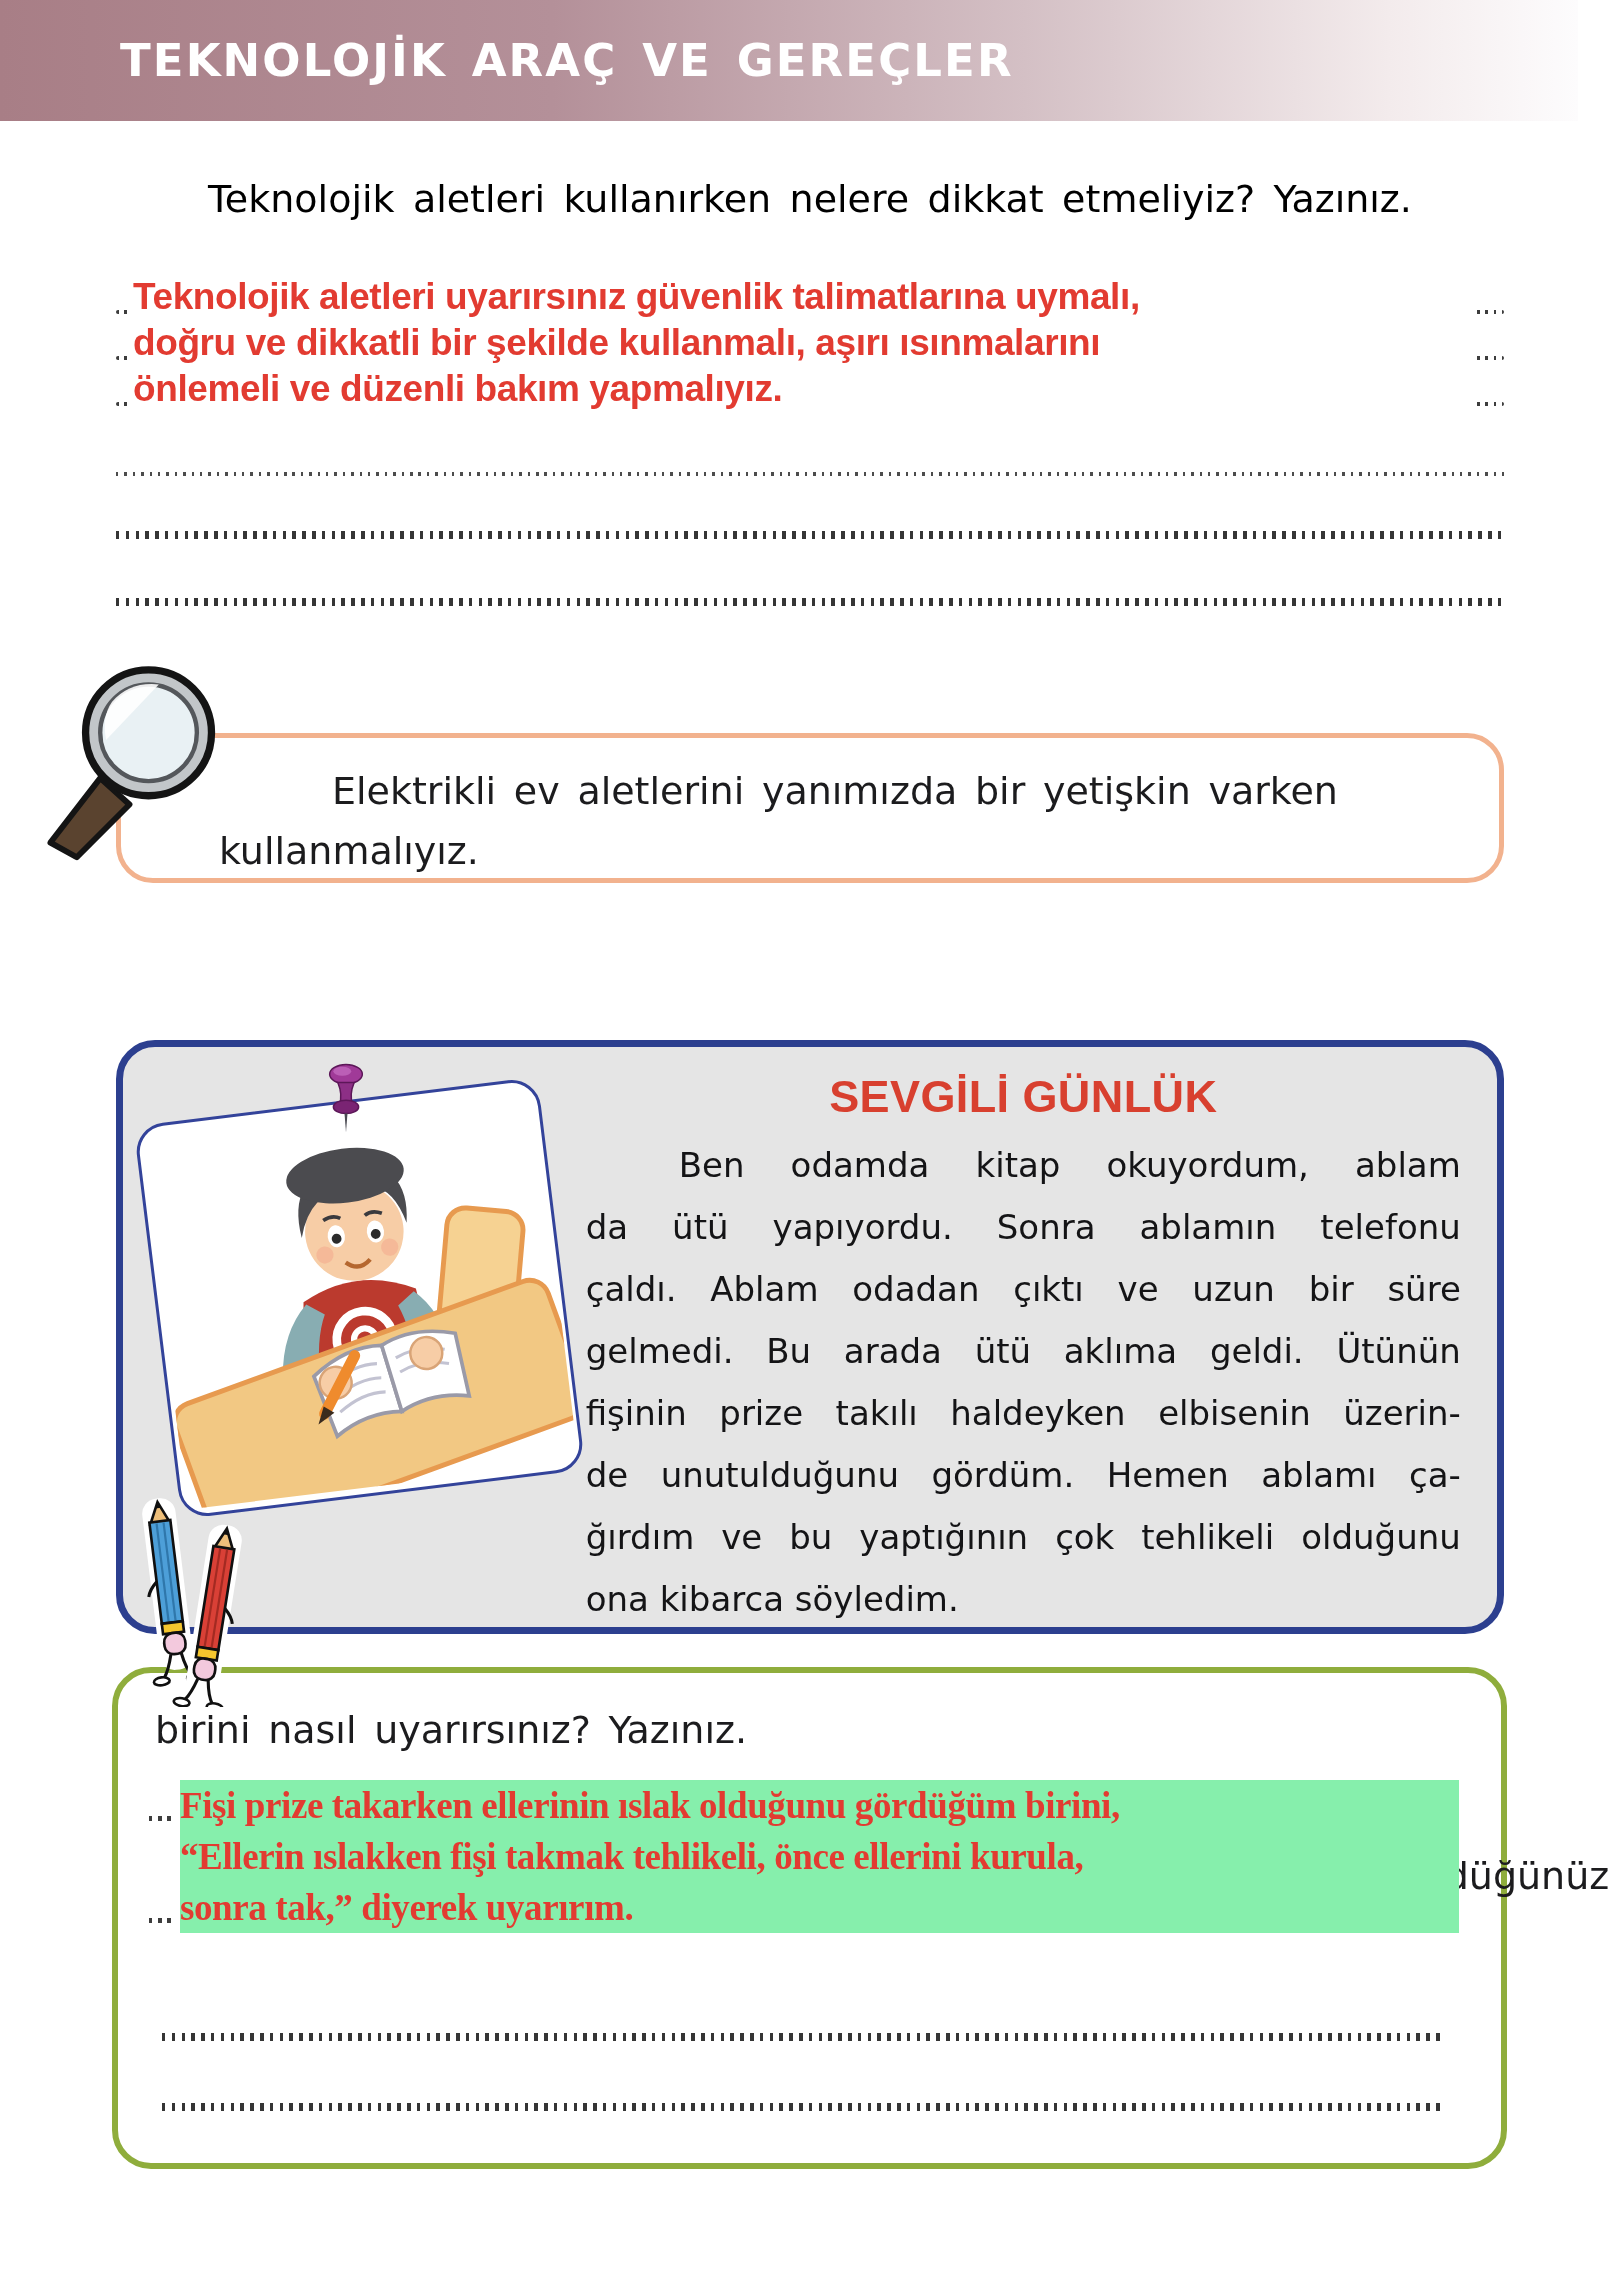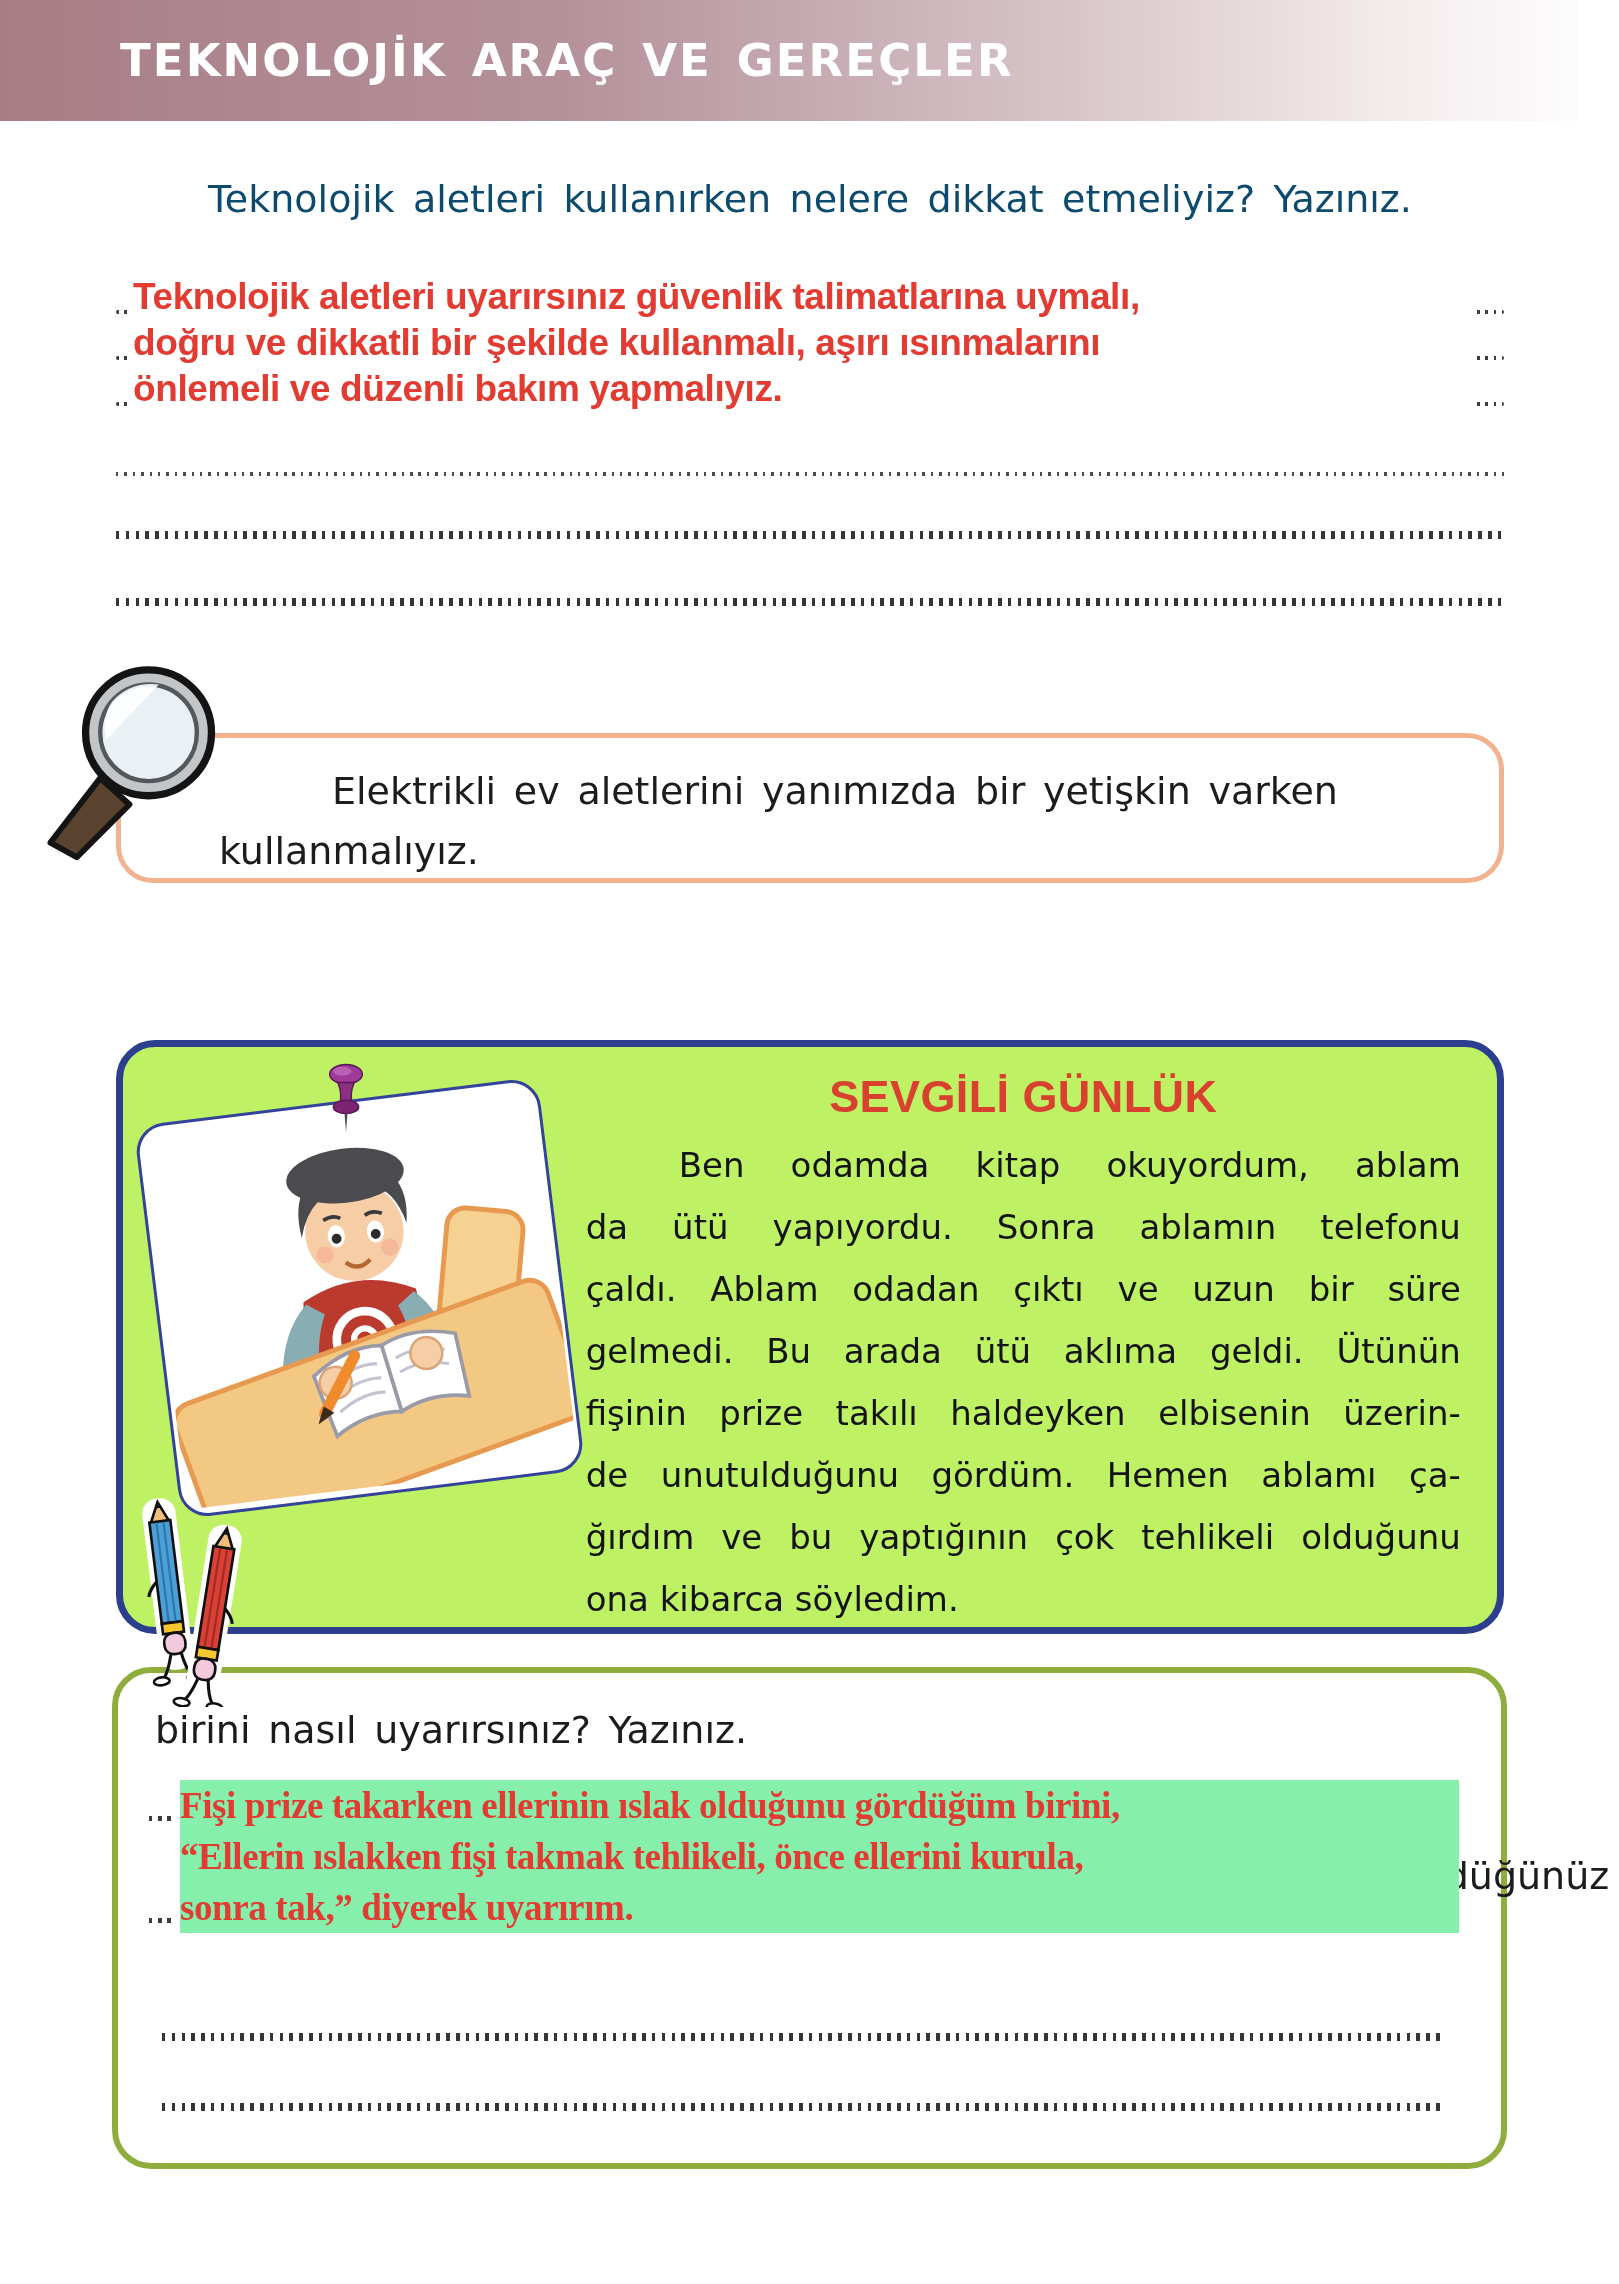--- a/index.html
+++ b/index.html
@@ -15,21 +15,21 @@
     display:flex; align-items:center;
   }
   .banner-title {
     margin-left:120px; color:#ffffff; font-size:45px; font-weight:600;
     letter-spacing:2.1px; word-spacing:7px;
   }
 
   
   .q1 {
     position:absolute; top:177px; left:116px; width:1388px;
-    font-size:38px; text-align:center; word-spacing:6.3px; color:#0c4a6e;
+    font-size:38px; text-align:center; word-spacing:6.3px; color:#000000;
   }
 
   
   .answers1 { position:absolute; top:274px; left:116px; width:1388px; }
   .answer-row { position:relative; height:46px; }
   .rule-under {
     position:absolute; left:0; right:0; bottom:5.6px; height:4.9px; border-radius:2.8px;
     background-image:repeating-linear-gradient(90deg, var(--dots-gray,#3d3d3d) 0 2.8px, transparent 2.8px 8.4px);
   }
   .answer-txt {
@@ -60,21 +60,21 @@
   .info-line { font-size:38px; line-height:60px; color:#1c1c1e; word-spacing:5.6px; }
   .info-line.l1 { padding-left:211px; }
   .info-line.l2 { padding-left:98px; }
 
   .magnifier { position:absolute; left:39px; top:661px; width:181px; height:205px; z-index:4; }
 
   
   .diary-box {
     position:absolute; left:116px; top:1040px; width:1388px; height:594px;
     border:7px solid var(--diary-border-blue,#2c3f8f); border-radius:39px;
-    box-sizing:border-box; background:#bef264; display:flex; padding:11.2px 25px 8.4px 15.5px;
+    box-sizing:border-box; background:#e5e5e5; display:flex; padding:11.2px 25px 8.4px 15.5px;
   }
   .photo-area { position:relative; width:443px; flex:none; }
   .photo-frame {
     position:absolute; left:17px; top:42px; width:401px; height:390px;
     border:3.5px solid #33439a; border-radius:29.5px; background:#fff;
     transform:rotate(-7deg); overflow:hidden;
   }
   .pushpin { position:absolute; left:181px; top:4.2px; width:52px; height:75px; z-index:3; }
 
   .diary-col { flex:1; padding:2.8px 11.2px 0 4.2px; min-width:0; }

